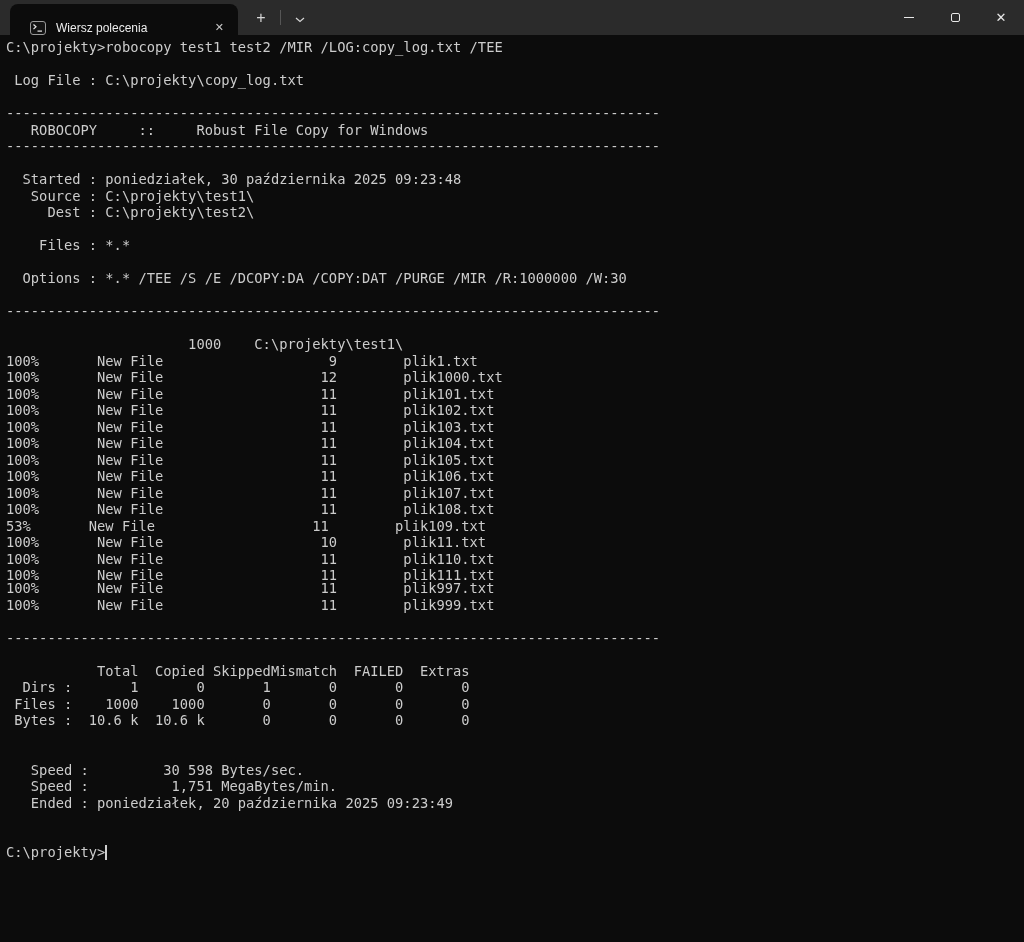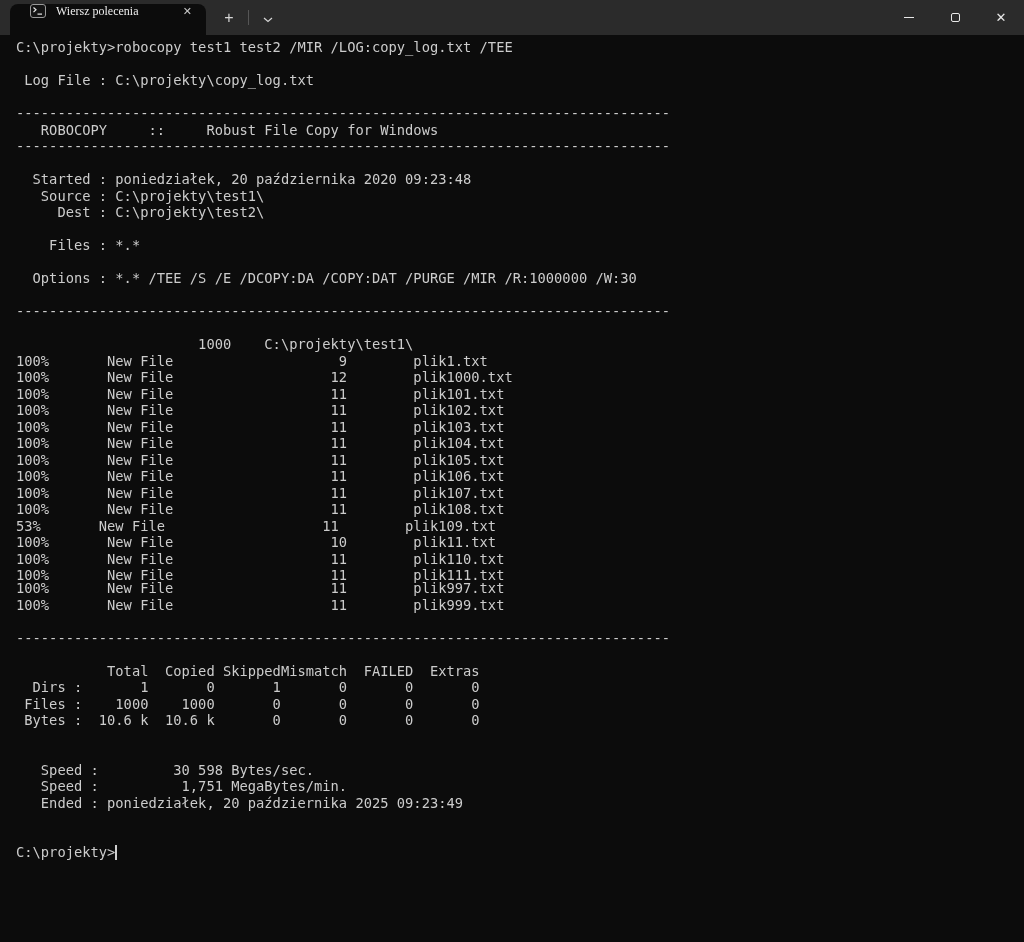--- a/index.html
+++ b/index.html
@@ -1,37 +1,37 @@
 <!DOCTYPE html>
 <html style="--bg: #0c0c0c; --fg: #cccccc; --titlebar: #2b2b2b;"><head>
 <meta charset="utf-8">
 <style>
   * { margin:0; padding:0; box-sizing:border-box; }
   html,body { width:1024px; height:942px; overflow:hidden; background:#000; }
   .window { width:1024px; height:942px; display:flex; flex-direction:column;
             font-family:"Liberation Sans", sans-serif; }
   .titlebar { height:35px; flex:0 0 35px; background:var(--titlebar,#2b2b2b);
               display:flex; align-items:stretch; }
-  .tab { margin:4px 0 0 10px; width:196px; background:var(--bg,#0c0c0c);
-         border-radius:8px 8px 0 0; display:flex; align-items:flex-start;
-         padding:0 8px 0 20px;font-family:Liberation Serif, serif; }
+  .tab { margin:4px 0 0 10px; width:228px; background:var(--bg,#0c0c0c);
+         border-radius:8px 8px 0 0; display:flex; align-items:flex-end;
+         padding:0 8px 0 20px; }
   .tab-icon svg { display:block; }
   .tab-title { margin-left:10px; font-size:12px; color:#ededed; flex:1;
                white-space:nowrap; overflow:hidden; }
   .tab-close { font-size:11px; color:#c9c9c9; padding:1px 6px; border-radius:4px; }
   .tbtn { align-self:center; display:flex; align-items:center; justify-content:center;
           width:30px; height:26px; color:#d6d6d6; border-radius:4px; }
   .newtab { font-size:16px; font-weight:300; margin-left:8px; }
   .tsep { align-self:center; width:1px; height:15px; background:#565656; margin:0 4px; }
   .drag { flex:1; }
   .wctrl { width:46px; height:35px; display:flex; align-items:center; justify-content:center; }
   .minbar { width:10px; height:1px; background:#e8e8e8; display:block; }
   .maxbox { width:9px; height:9px; border:1px solid #e8e8e8; border-radius:2px; display:block; }
   .closex { font-size:13px; color:#e8e8e8; font-family:"DejaVu Sans", sans-serif; }
-  .terminal { flex:1; padding:4px 0 0 16px; background:var(--bg,#0c0c0c);
+  .terminal { flex:1; padding:4px 0 0 6px; background:var(--bg,#0c0c0c);
               color:var(--fg,#cccccc);
               font-family:"DejaVu Sans Mono","Liberation Mono",monospace;
               font-size:13.75px; overflow:hidden; }
   .line { white-space:pre; height:16.5px; line-height:16.5px; }
   .line.compressed { margin-top:-3.5px; }
   .cursor { display:inline-block; width:2px; height:15px; background:#cfcfcf;
             vertical-align:-3px; }
 </style>
 </head>
 <body>
@@ -71,21 +71,21 @@
   </div>
   <div class="terminal" id="terminal-body">
       <div class="line">C:\projekty&gt;robocopy test1 test2 /MIR /LOG:copy_log.txt /TEE</div>
       <div class="line"></div>
       <div class="line"> Log File : C:\projekty\copy_log.txt</div>
       <div class="line"></div>
       <div class="line">-------------------------------------------------------------------------------</div>
       <div class="line">   ROBOCOPY     ::     Robust File Copy for Windows</div>
       <div class="line">-------------------------------------------------------------------------------</div>
       <div class="line"></div>
-      <div class="line">  Started : poniedziałek, 20 października 2020 09:23:48</div>
+      <div class="line">  Started : poniedziałek, 30 października 2025 09:23:48</div>
       <div class="line">   Source : C:\projekty\test1\</div>
       <div class="line">     Dest : C:\projekty\test2\</div>
       <div class="line"></div>
       <div class="line">    Files : *.*</div>
       <div class="line"></div>
       <div class="line">  Options : *.* /TEE /S /E /DCOPY:DA /COPY:DAT /PURGE /MIR /R:1000000 /W:30</div>
       <div class="line"></div>
       <div class="line">-------------------------------------------------------------------------------</div>
       <div class="line"></div>
       <div class="line">                      1000    C:\projekty\test1\</div>

